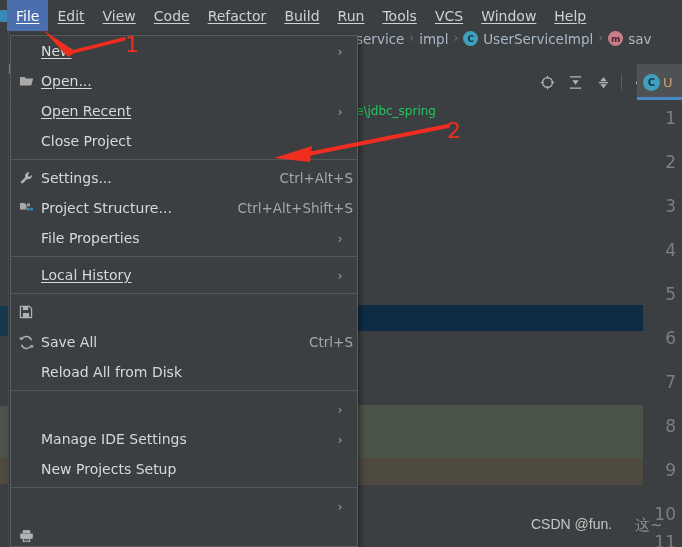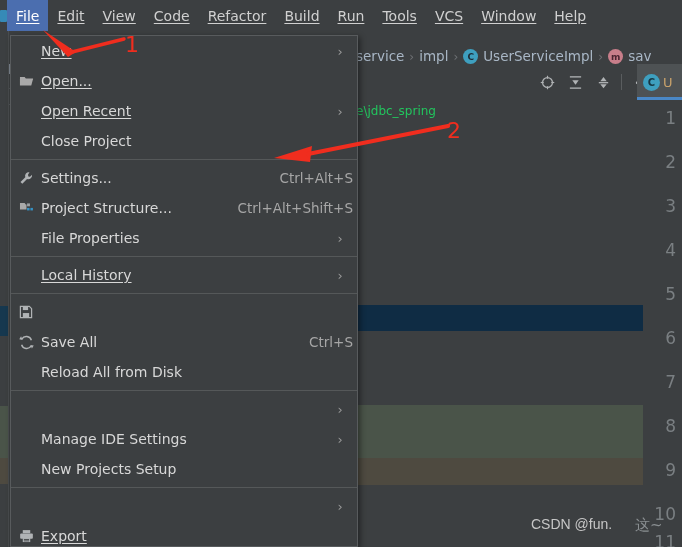--- a/index.html
+++ b/index.html
@@ -25,21 +25,21 @@
   .menu-item{
     height:31px;padding:0 9px;display:flex;align-items:center;
     color:#d0d0d0;font-size:14px;white-space:nowrap;cursor:default;
   }
   .menu-item.active{background:#4b6eaf;color:#ffffff;}
   .menu-item u{text-decoration:underline;text-underline-offset:2px;}
 
   
   .breadcrumb{
     position:absolute;left:356px;top:31px;width:326px;height:33px;
-    display:flex;align-items:flex-end;gap:5px;
+    display:flex;align-items:flex-start;gap:5px;
     color:#a9b7c6;font-size:13.5px;white-space:nowrap;overflow:hidden;
     background:#3c3f41;
   }
   .bc-sep{color:#6e7174;font-size:12px;}
   .bc-text{color:#a9b7c6;}
   .bc-badge{
     width:15px;height:15px;border-radius:50%;
     display:inline-flex;align-items:center;justify-content:center;
     font-size:9px;font-weight:bold;color:#1c2b36;flex:none;
   }
@@ -417,21 +417,20 @@
     <div class="mrow">
       <div class="ico">
         <svg width="15" height="14" viewBox="0 0 16 15">
           <rect x="4" y="1.2" width="8" height="3.4" fill="#b0b3b5"></rect>
           <rect x="1.2" y="4.8" width="13.6" height="5.6" rx="1" fill="#b0b3b5"></rect>
           <rect x="4" y="9.8" width="8" height="4.2" fill="#b0b3b5"></rect>
           <rect x="5.2" y="10.8" width="5.6" height="0.9" fill="#3c3f41"></rect>
           <rect x="5.2" y="12.3" width="5.6" height="0.9" fill="#3c3f41"></rect>
         </svg>
       </div>
-      <div class="lbl"><u>Export</u></div>
       <div class="arr"></div>
     </div>
 
   </div>
 
   <div class="watermark">CSDN @fun.</div>
   <div class="wm-cjk">这~</div>
 
   <div class="annot">
     <svg width="682" height="547" style="position:absolute;left:0;top:0;">

